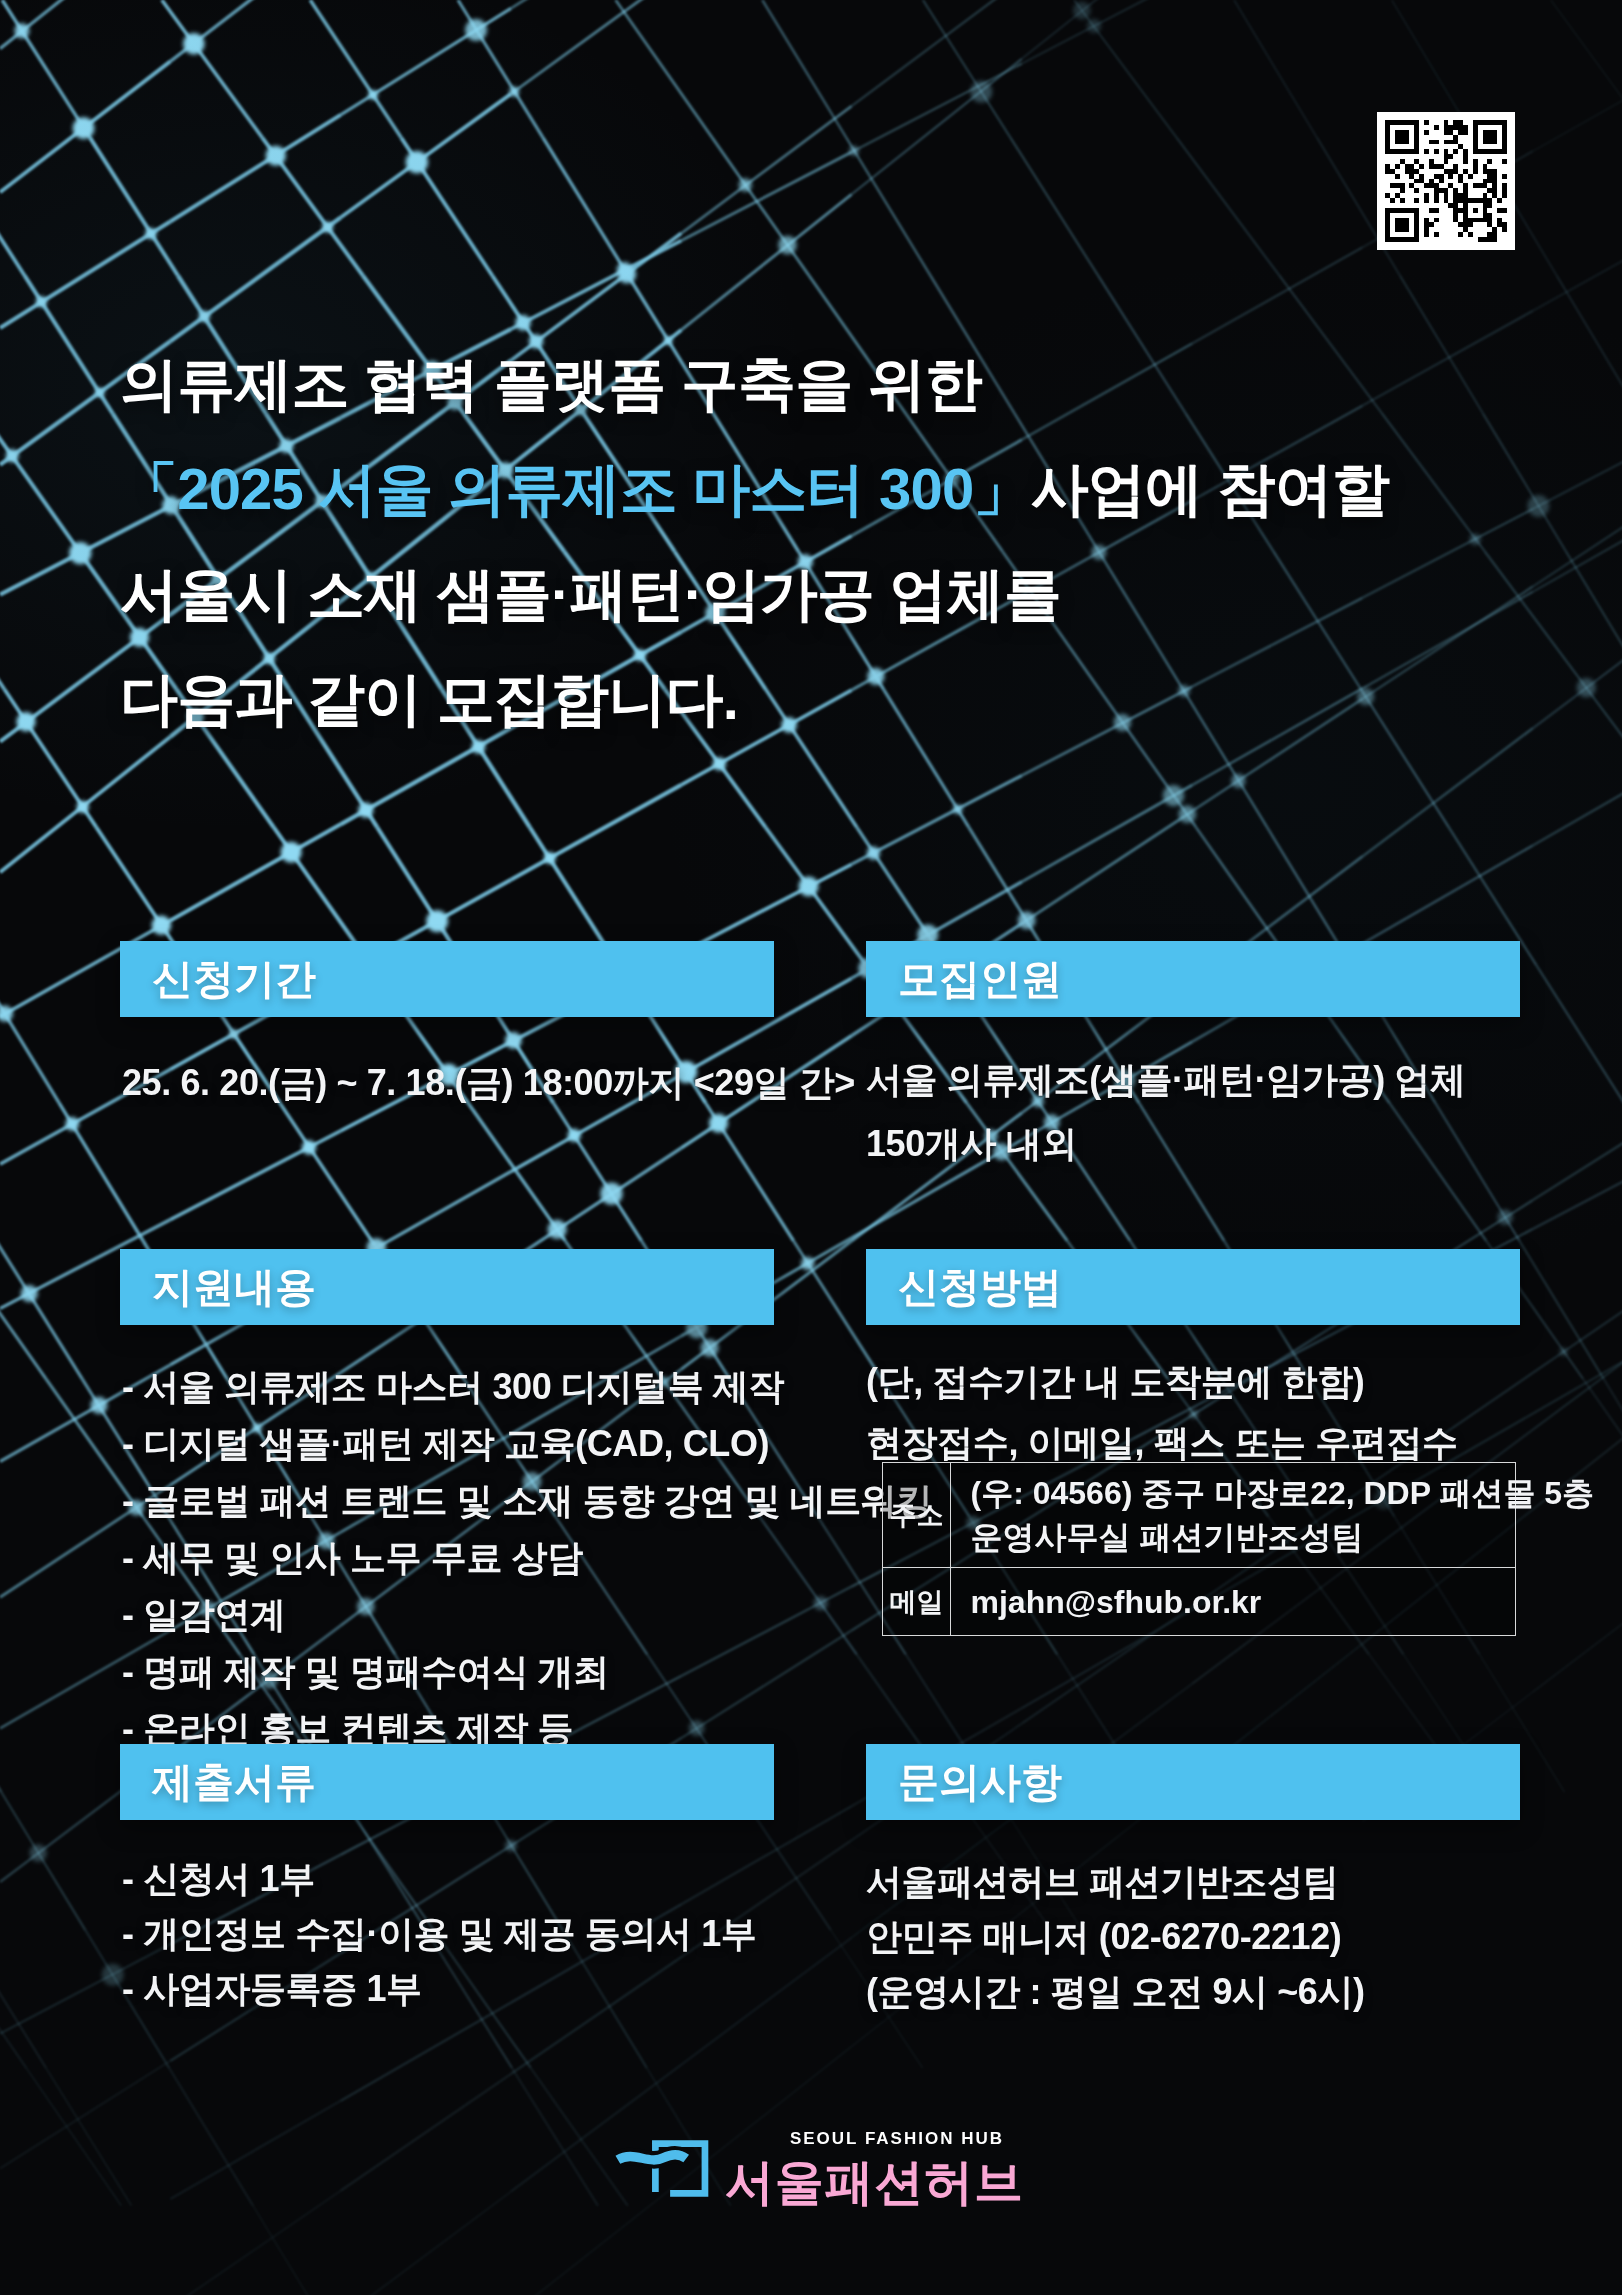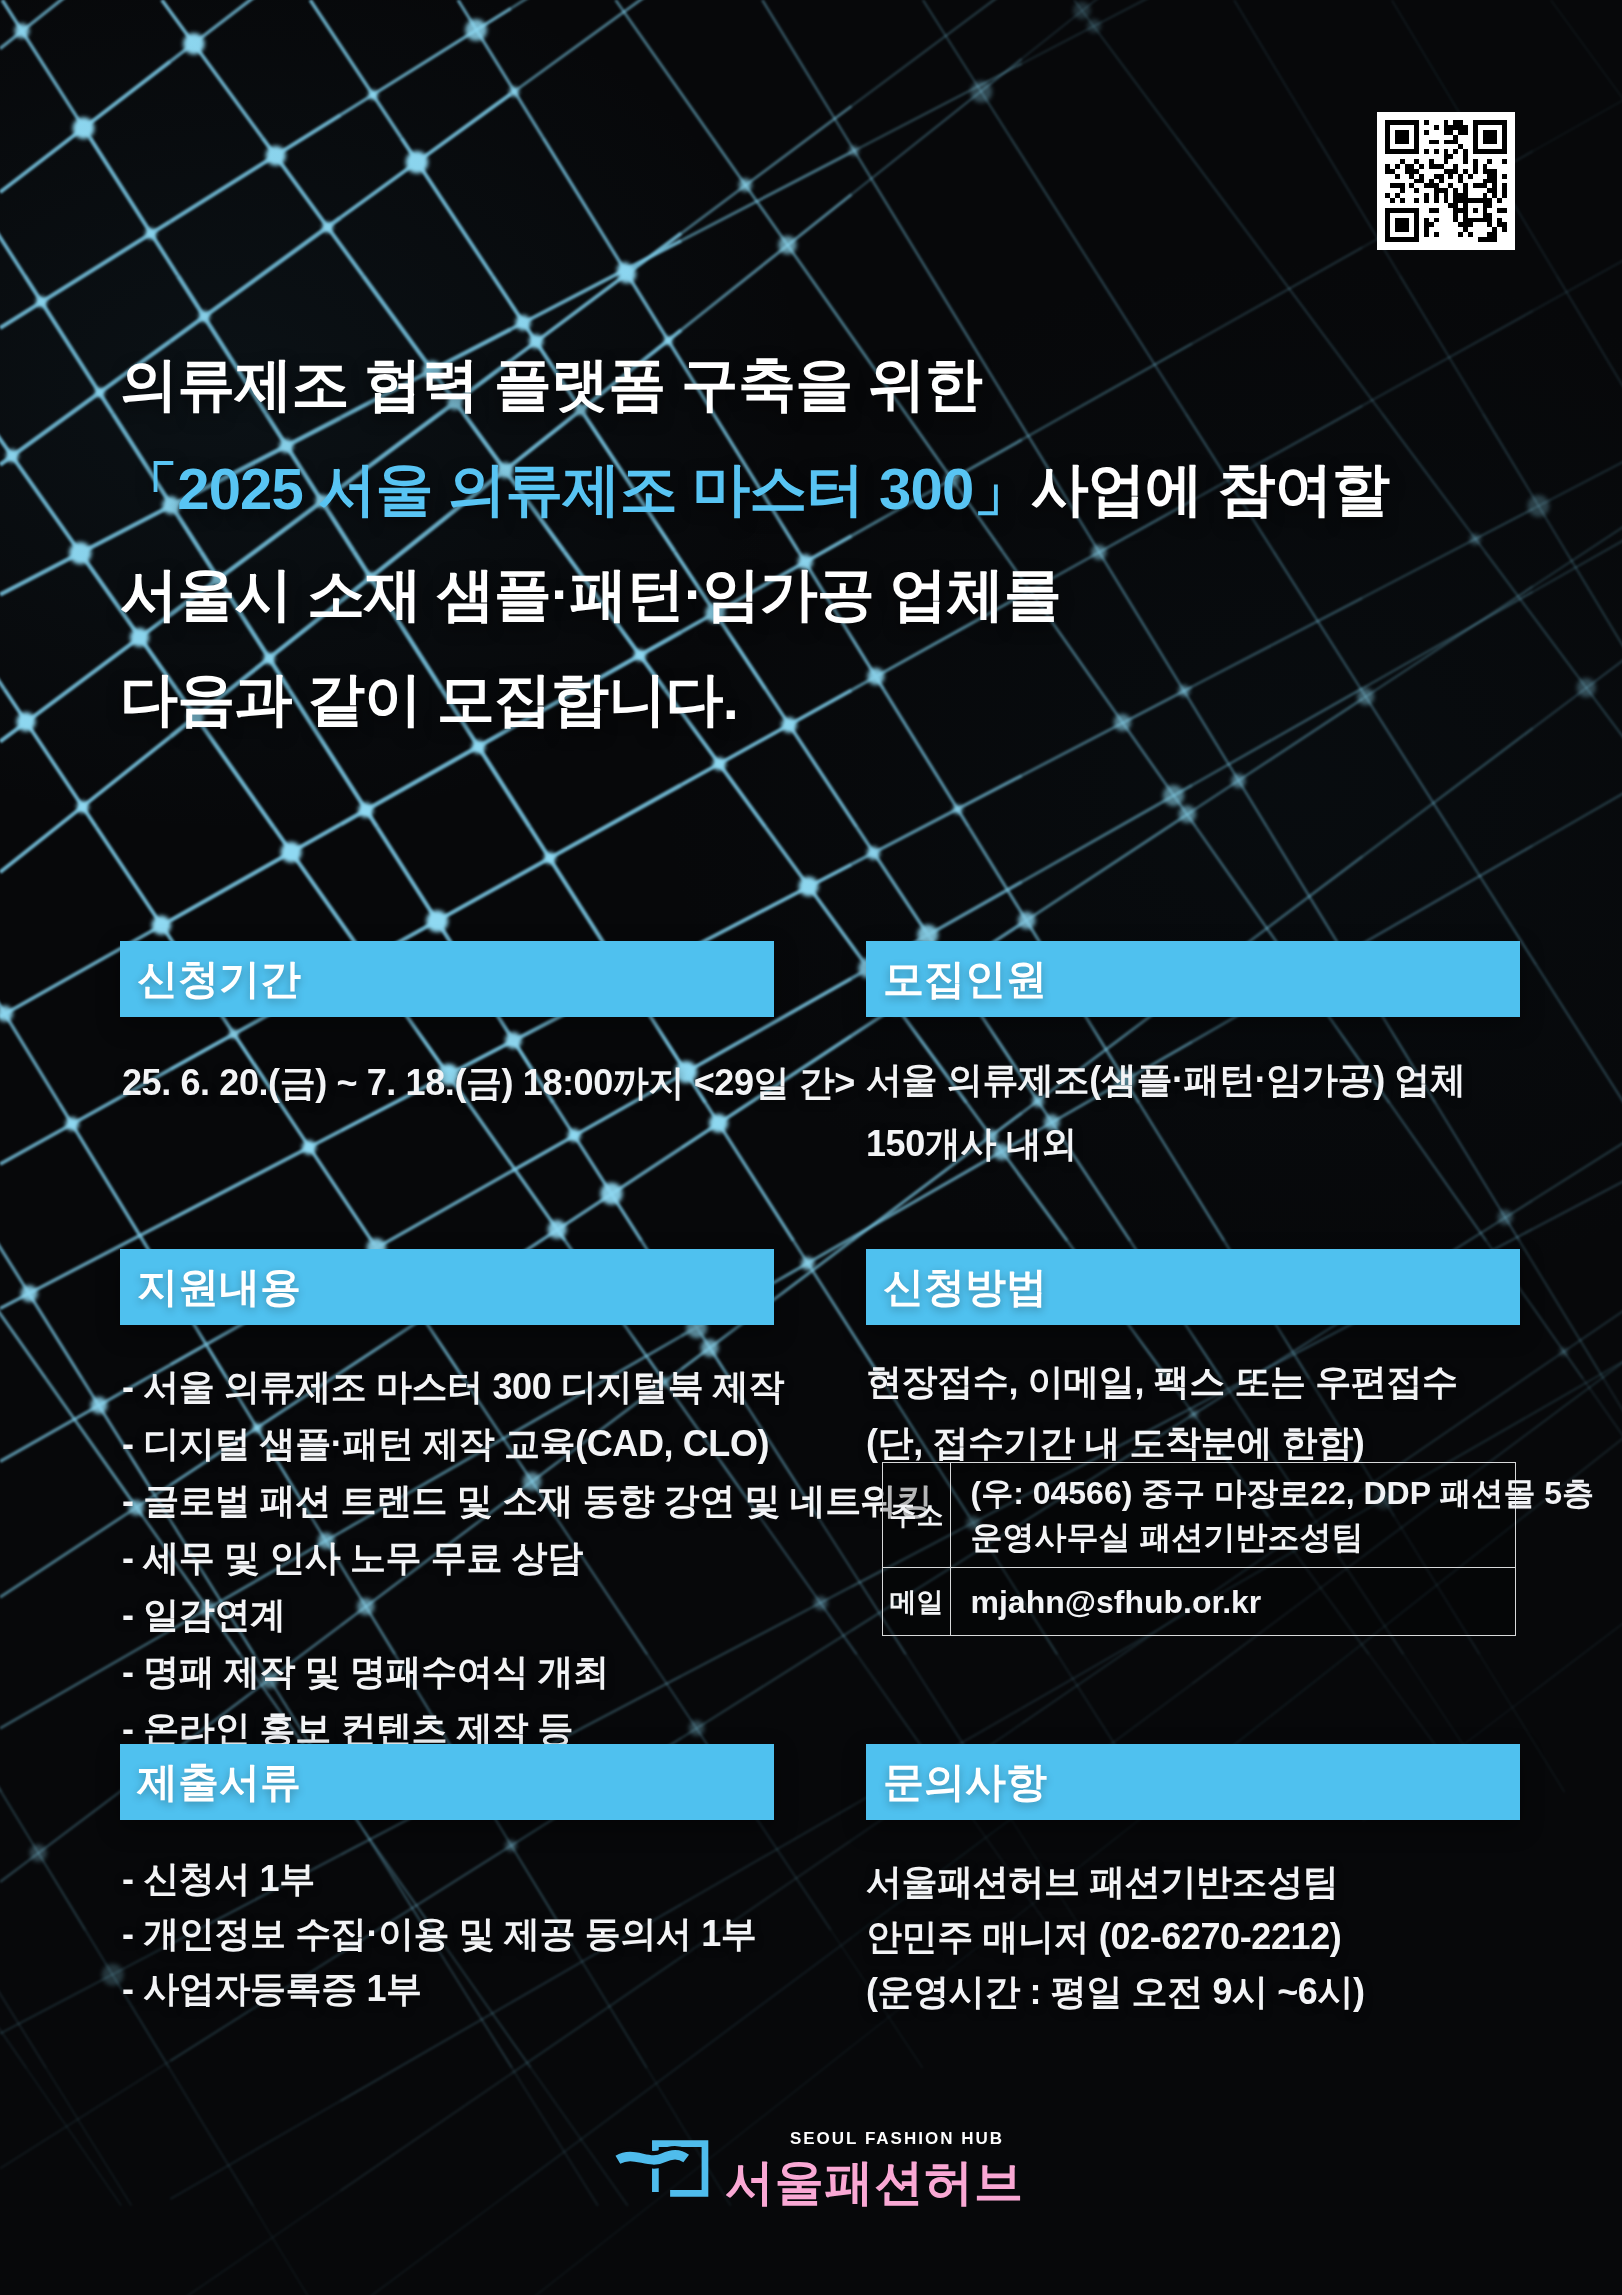--- a/index.html
+++ b/index.html
@@ -21,21 +21,21 @@
     position:absolute;left:120px;top:331px;
     font-size:58px;font-weight:800;color:#ffffff;line-height:105px;
     letter-spacing:-0.8px;white-space:nowrap;
     text-shadow:0 4.9px 14.6px rgba(0,0,0,0.55);
   }
   .title .hl{color:#58C4F3;}
 
   .bar{
     position:absolute;width:654px;height:76px;background:#4FC1EF;
     color:#fff;font-size:41px;font-weight:800;letter-spacing:0;
-    display:flex;align-items:center;padding-left:17px;box-sizing:border-box;
+    display:flex;align-items:center;padding-left:32px;box-sizing:border-box;
     text-shadow:0 3.2px 8px rgba(0,0,0,0.28);
     box-shadow:0 8px 21px rgba(0,0,0,0.38);
     white-space:nowrap;
   }
   .col-l{left:120px;} .col-r{left:866px;}
   .row1{top:941px;} .row2{top:1249px;} .row3{top:1744px;}
 
   .body-text{
     position:absolute;color:#F3F4F6;font-size:36px;font-weight:600;
     letter-spacing:-0.4px;white-space:nowrap;
@@ -742,22 +742,22 @@
     <li>- 서울 의류제조 마스터 300 디지털북 제작</li>
     <li>- 디지털 샘플·패턴 제작 교육(CAD, CLO)</li>
     <li>- 글로벌 패션 트렌드 및 소재 동향 강연 및 네트워킹</li>
     <li>- 세무 및 인사 노무 무료 상담</li>
     <li>- 일감연계</li>
     <li>- 명패 제작 및 명패수여식 개최</li>
     <li>- 온라인 홍보 컨텐츠 제작 등</li>
   </ul>
 
   <div id="ht-lines" class="body-text">
+    <div>(단, 접수기간 내 도착분에 한함)</div>
     <div>현장접수, 이메일, 팩스 또는 우편접수</div>
-    <div>(단, 접수기간 내 도착분에 한함)</div>
   </div>
 
   <div class="apply-table">
     <div class="t-row r1">
       <div class="t-label">주소</div>
       <div class="t-value">
         <div>(우: 04566) 중구 마장로22, DDP 패션몰 5층</div>
         <div>운영사무실 패션기반조성팀</div>
       </div>
     </div>

